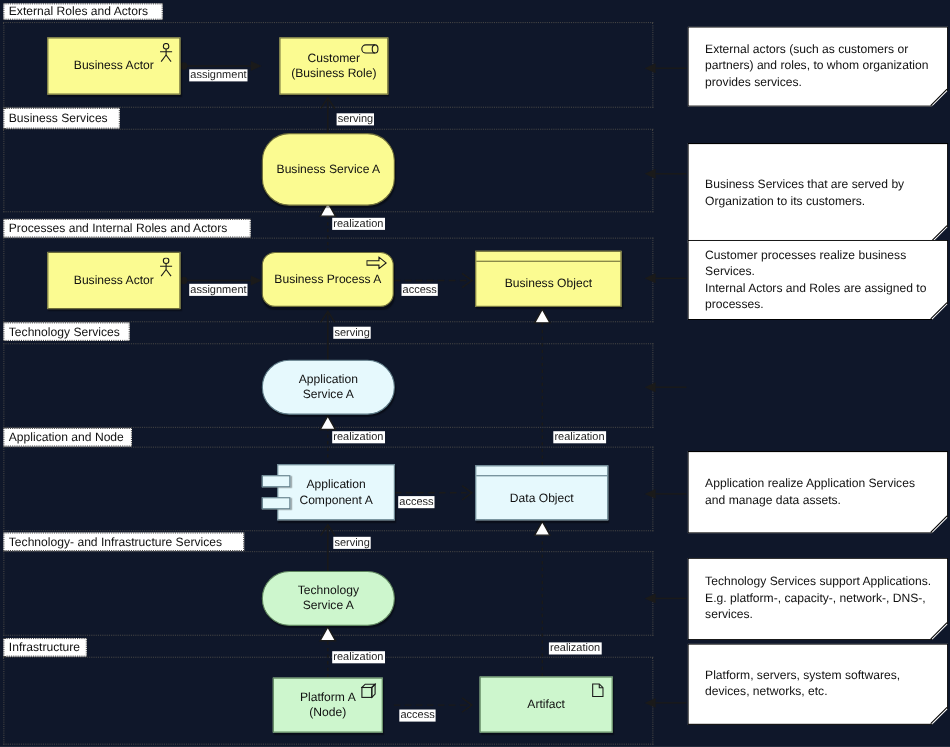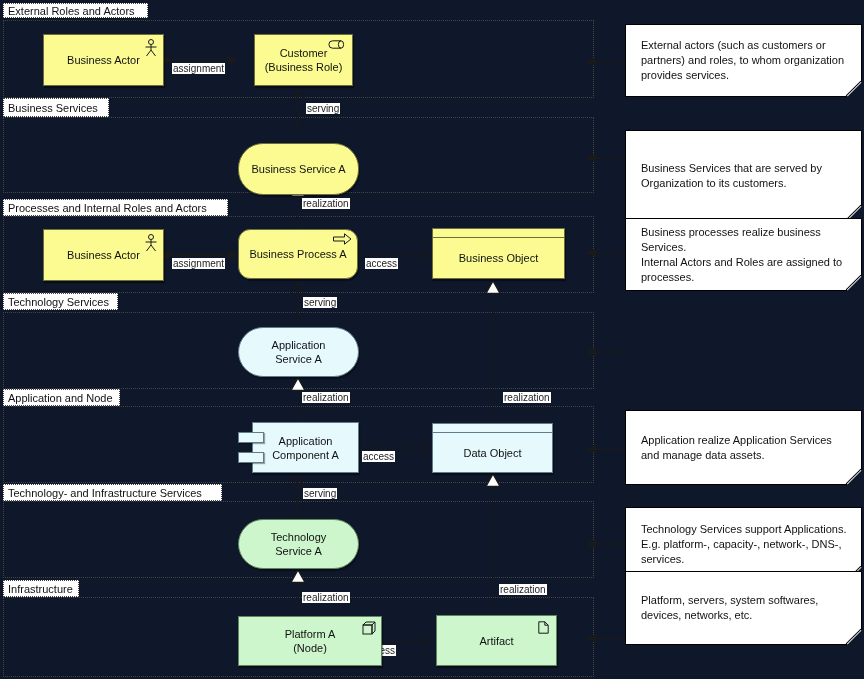--- a/index.html
+++ b/index.html
@@ -206,21 +206,21 @@
     <span class="corner-icon" style="top:5px;right:7px">
       <svg width="17" height="9" viewBox="0 0 17 9">
           <g stroke="#1a1a1a" stroke-width="1" fill="none">
             <path d="M13,0.8 H4.6 A3.7,3.7 0 0 0 4.6,8.2 H13"></path>
             <ellipse cx="13" cy="4.5" rx="2.6" ry="3.7"></ellipse>
           </g>
         </svg>
     </span>
   </div>
 
-  <div class="el business pill" style="left:238px;top:143px;width:121px;height:52px">
+  <div class="el business pill" style="left:238px;top:121px;width:121px;height:66px">
     <span class="lbl">Business Service A</span>
   </div>
 
   <div class="el business" style="left:43px;top:229px;width:121px;height:52px">
     <span class="lbl">Business Actor</span>
     <span class="corner-icon" style="top:4px;right:6px">
       <svg width="12" height="18" viewBox="0 0 12 18">
           <g stroke="#1a1a1a" stroke-width="1" fill="none">
             <circle cx="6" cy="3" r="2.5"></circle>
             <line x1="6" y1="5.5" x2="6" y2="11"></line>
@@ -263,21 +263,21 @@
   <div class="el application obj" style="left:432px;top:423px;width:121px;height:50px">
     <span class="obj-strip"></span>
     <span class="lbl">Data Object</span>
   </div>
 
   <div class="el technology pill" style="left:238px;top:519px;width:121px;height:50px">
     <span class="lbl">Technology
 Service A</span>
   </div>
 
-  <div class="el technology" style="left:238px;top:616px;width:144px;height:50px">
+  <div class="el technology" style="left:248px;top:616px;width:100px;height:50px">
     <span class="lbl">Platform A
 (Node)</span>
     <span class="corner-icon" style="top:4px;right:5px">
       <svg width="14" height="14" viewBox="0 0 14 14">
           <g fill="none" stroke="#1a1a1a" stroke-width="1">
             <rect x="1" y="4" width="9" height="9"></rect>
             <polygon points="1,4 4,1 13,1 10,4"></polygon>
             <polygon points="10,4 13,1 13,10 10,13"></polygon>
           </g>
         </svg>
@@ -291,19 +291,19 @@
           <g fill="none" stroke="#1a1a1a" stroke-width="1">
             <path d="M0.8,0.8 H6.8 L10.2,4.2 V12.2 H0.8 Z"></path>
             <polyline points="6.8,0.8 6.8,4.2 10.2,4.2"></polyline>
           </g>
         </svg>
     </span>
   </div>
 
   <div class="note" style="top:24px;height:73px">External actors (such as customers or partners) and roles, to whom organization provides services.</div>
   <div class="note" style="top:130px;height:91px">Business Services that are served by Organization to its customers.</div>
-  <div class="note" style="top:218px;height:73px">Business processes realize business Services.
+  <div class="note" style="top:218px;height:73px">Customer processes realize business Services.
 Internal Actors and Roles are assigned to processes.</div>
   <div class="note" style="top:410px;height:75px">Application realize Application Services and manage data assets.</div>
   <div class="note" style="top:507px;height:75px">Technology Services support Applications. E.g. platform-, capacity-, network-, DNS-, services.</div>
-  <div class="note" style="top:571px;height:74px">Platform, servers, system softwares, devices, networks, etc.</div>
+  <div class="note" style="top:585px;height:74px">Platform, servers, system softwares, devices, networks, etc.</div>
 
 </div>
 
 </body></html>

